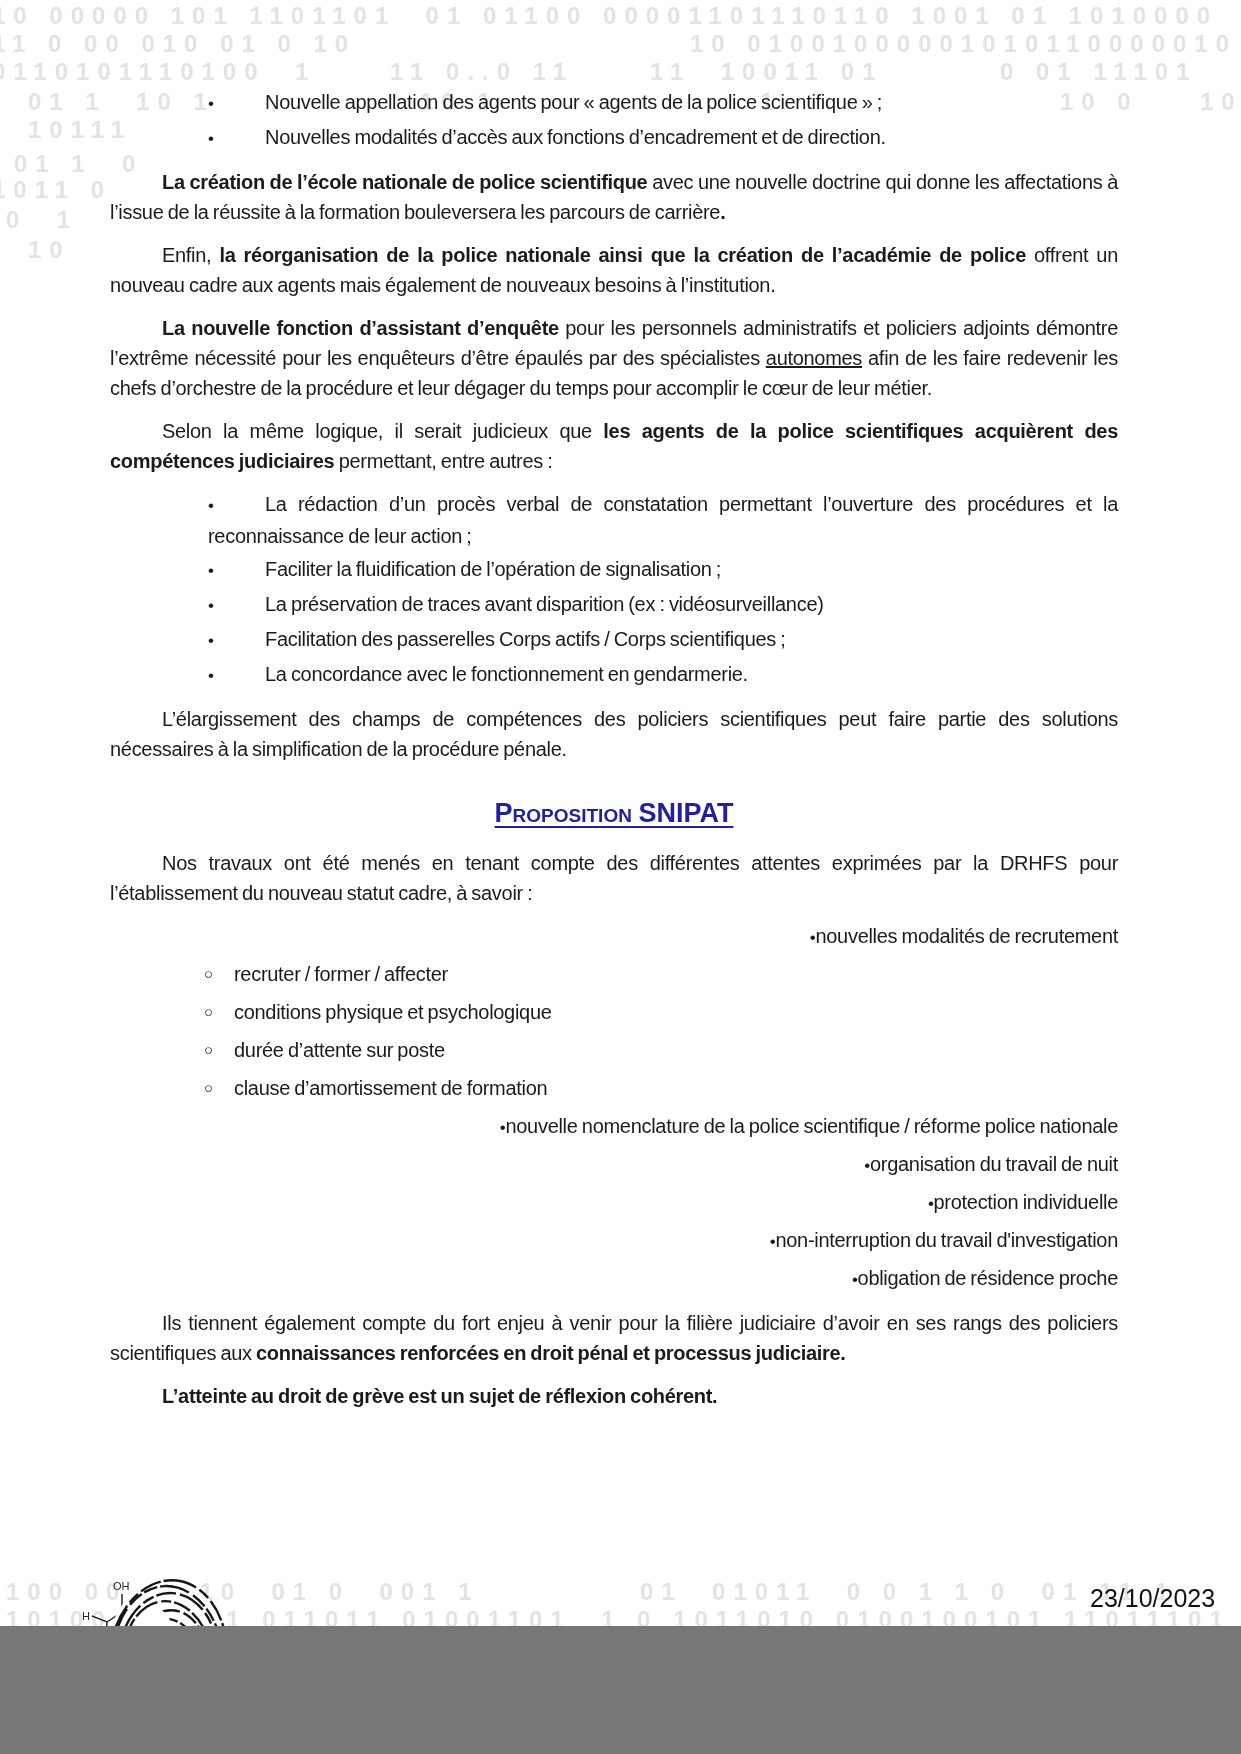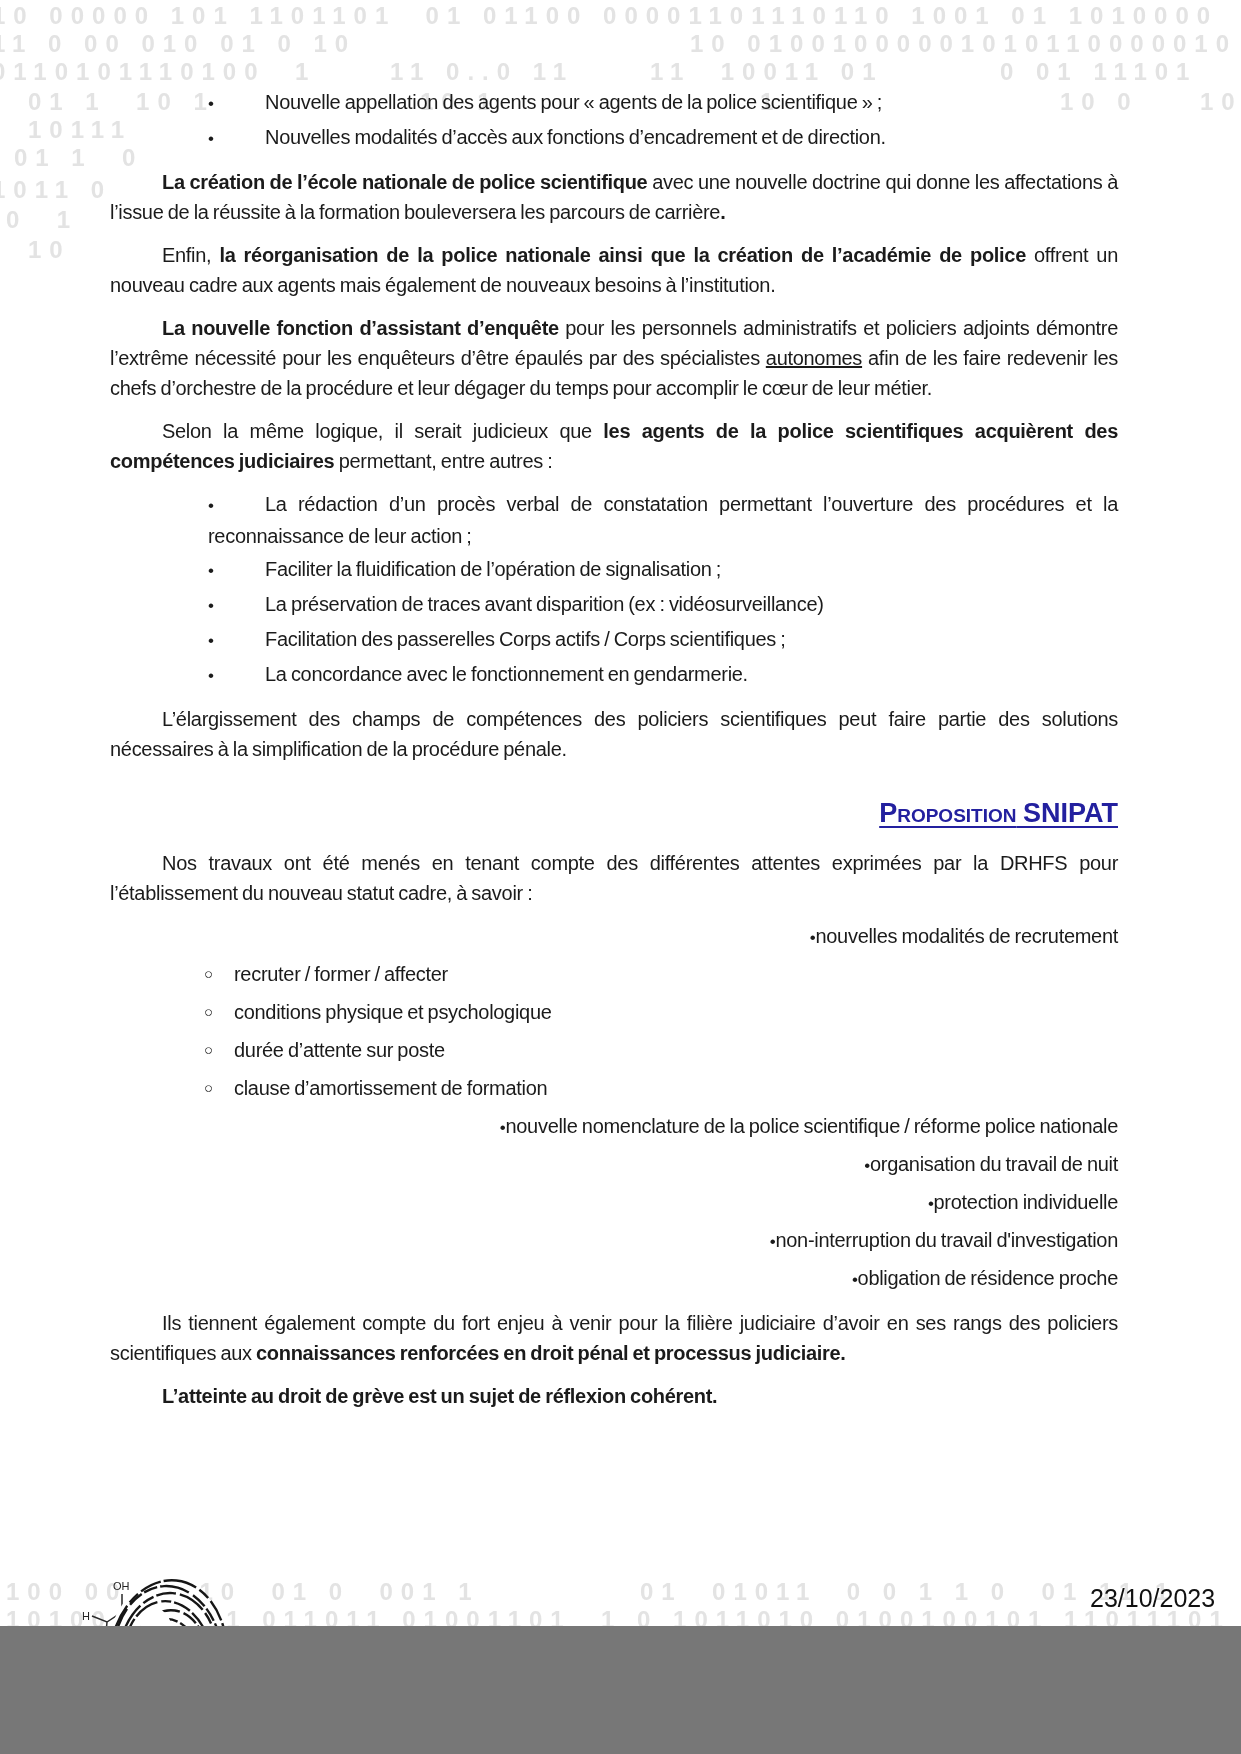--- a/index.html
+++ b/index.html
@@ -15,21 +15,21 @@
            letter-spacing:-0.3px;word-spacing:-1px;}
   .para{margin:13px 0;text-indent:52px;}
   .bullet1{margin:3px 0 3px 98px;}
   .bullet1 .marker{display:inline-block;width:57px;font-size:17px;}
   .bullet2{margin:6px 0 6px 48px;text-align:right;}
   .bullet2 .marker{display:inline-block;width:38px;font-size:17px;}
   .bullet3{margin:6px 0 6px 94px;text-align:left;}
   .bullet3 .marker{display:inline-block;width:30px;font-size:15px;position:relative;top:-2px;}
   .b{font-weight:700;}
   .u{text-decoration:underline;}
-  .section-heading{margin:34px 0 20px 0;font-size:27px;font-weight:700;text-align:right;
+  .section-heading{margin:34px 0 20px 0;font-size:27px;font-weight:700;text-align:center;
                    text-decoration:underline;text-underline-offset:4px;letter-spacing:0;}
   .section-heading .sc{font-variant:small-caps;}
   
   .footer-band{position:absolute;left:0;top:1637px;width:1241px;height:60px;background:#fff;z-index:1;}
   .rule{position:absolute;left:0;width:1241px;height:4px;background:#141414;z-index:2;}
   #rule-top{top:1633px;}
   #rule-bottom{top:1697px;}
   .logo{position:absolute;left:80px;top:1560px;width:154px;height:194px;z-index:3;}
   .fb-icon{position:absolute;left:313px;top:1645px;width:42px;height:42px;border-radius:7px;
            z-index:2;display:flex;align-items:flex-end;justify-content:center;}
@@ -55,21 +55,21 @@
       <div class="bin" style="top: 58px; left: -8px; color: rgb(227, 227, 227);">0110101110100  1</div>
       <div class="bin" style="top: 58px; left: 390px; color: rgb(227, 227, 227);">11 0..0 11</div>
       <div class="bin" style="top: 58px; left: 650px; color: rgb(227, 227, 227);">11  10011 01</div>
       <div class="bin" style="top: 58px; left: 1000px; color: rgb(227, 227, 227);">0 01 11101</div>
       <div class="bin" style="top: 88px; left: 28px; color: rgb(227, 227, 227);">01 1  10 1</div>
       <div class="bin" style="top: 88px; left: 420px; color: rgb(227, 227, 227);">10 1</div>
       <div class="bin" style="top: 88px; left: 760px; color: rgb(227, 227, 227);">1</div>
       <div class="bin" style="top: 88px; left: 1060px; color: rgb(227, 227, 227);">10 0</div>
       <div class="bin" style="top: 88px; left: 1200px; color: rgb(227, 227, 227);">10</div>
       <div class="bin" style="top: 116px; left: 28px; color: rgb(227, 227, 227);">10111</div>
-      <div class="bin" style="top: 144px; left: 14px; color: rgb(227, 227, 227);">01 1  0</div>
+      <div class="bin" style="top: 150px; left: 14px; color: rgb(227, 227, 227);">01 1  0</div>
       <div class="bin" style="top: 176px; left: -8px; color: rgb(227, 227, 227);">1011 0</div>
       <div class="bin" style="top: 206px; left: 6px; color: rgb(227, 227, 227);">0  1</div>
       <div class="bin" style="top: 236px; left: 28px; color: rgb(227, 227, 227);">10</div>
       <div class="bin" style="top: 1578px; left: 6px; color: rgb(227, 227, 227);">100 00 0 010  01 0  001 1</div>
       <div class="bin" style="top: 1578px; left: 640px; color: rgb(227, 227, 227);">01  01011  0 0 1 1 0  01 11 1</div>
       <div class="bin" style="top: 1606px; left: 6px; color: rgb(227, 227, 227);">10100 0 1101 011011 01001101  1 0 1011010 0100100101 11011101</div>
       <div class="bin" style="top: 1708px; left: 6px; color: rgb(227, 227, 227);">11001</div>
       <div class="bin" style="top: 1708px; left: 170px; color: rgb(227, 227, 227);">10 0 0001 00100110  00001 1 1011 1100100101 100 001 1</div>
       <div class="bin" style="top: 1736px; left: -8px; color: rgb(227, 227, 227);">0 10101100 00 010 101 1100 00  010 10000 101 11 000 101010</div>
     </div>

